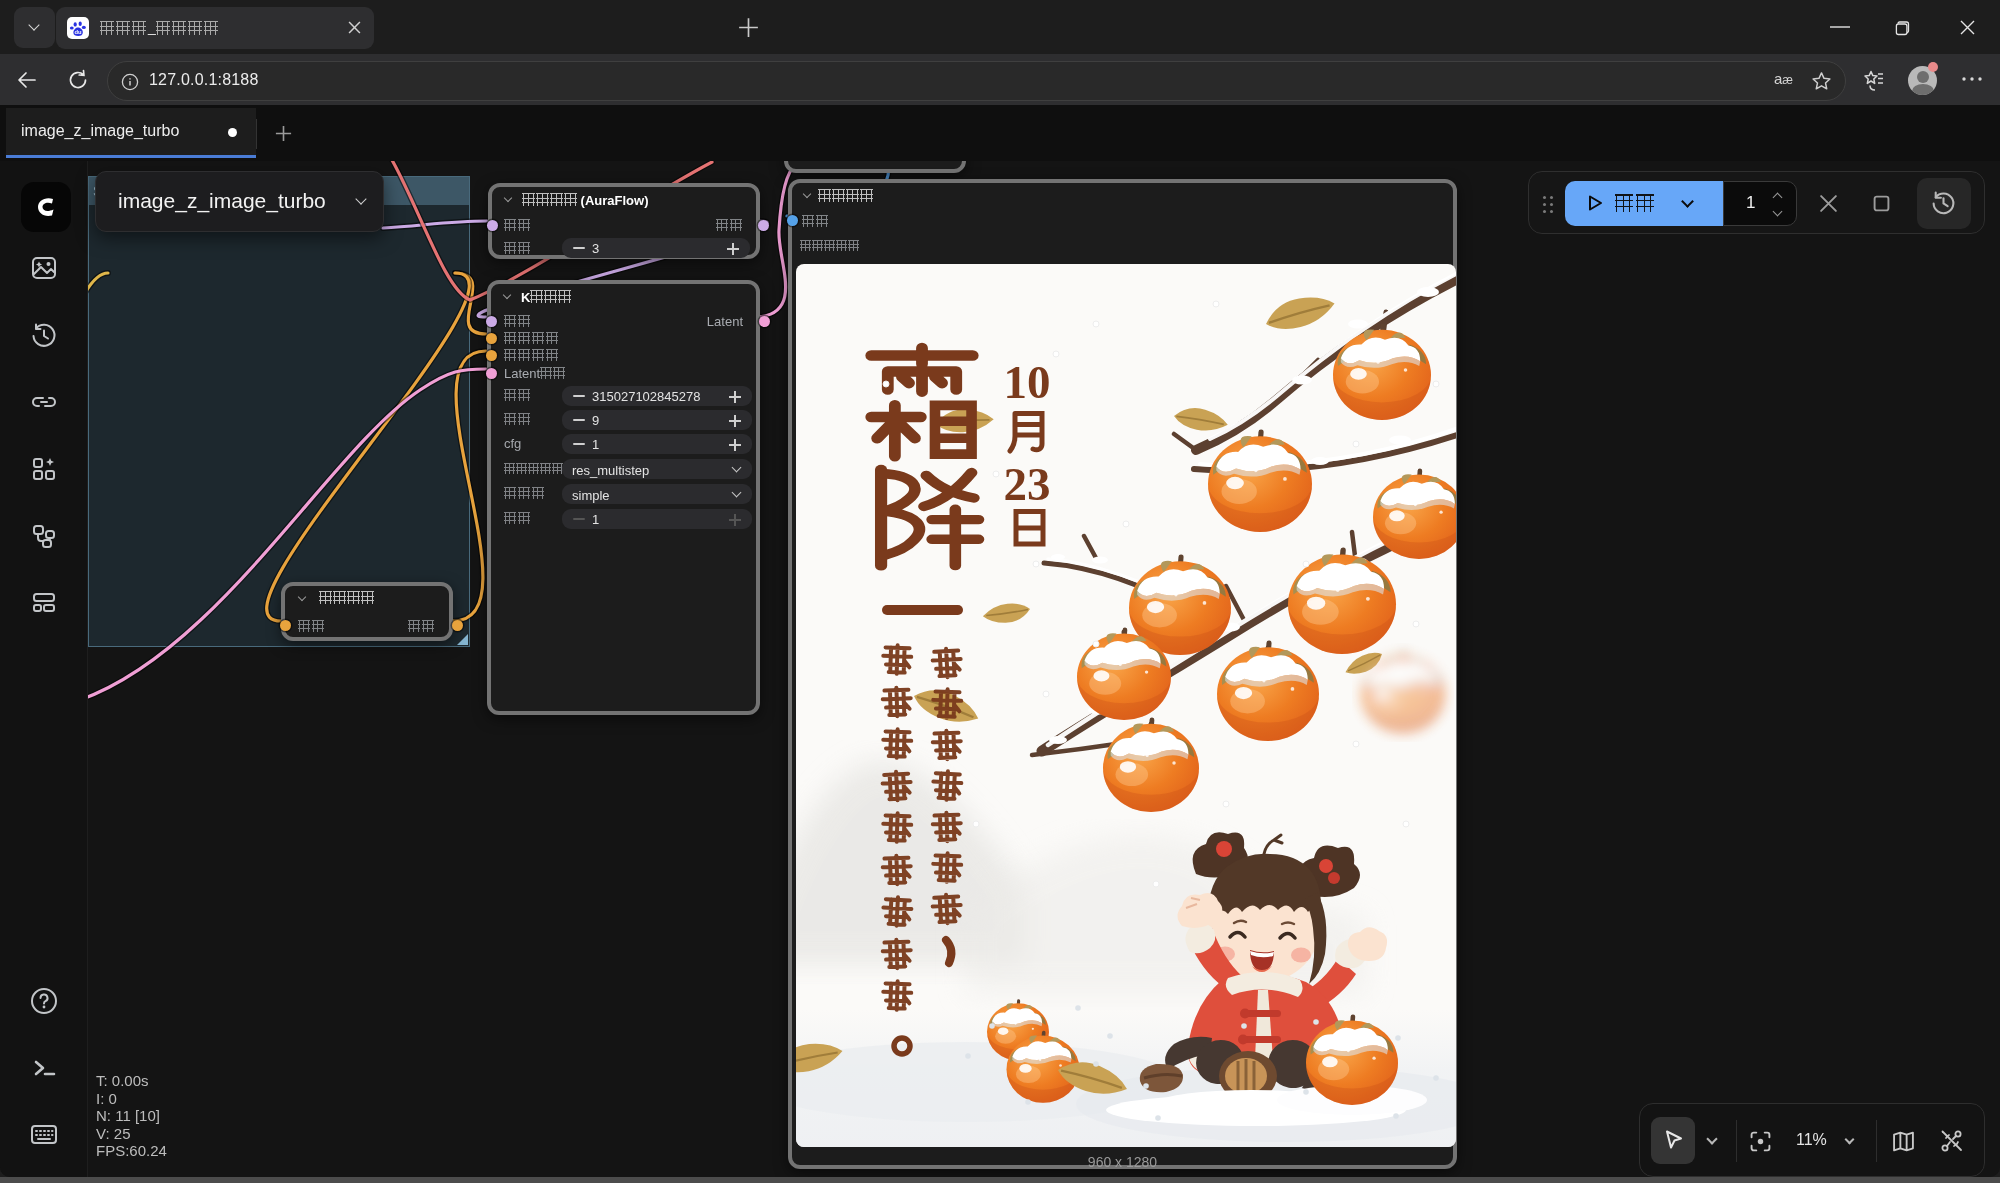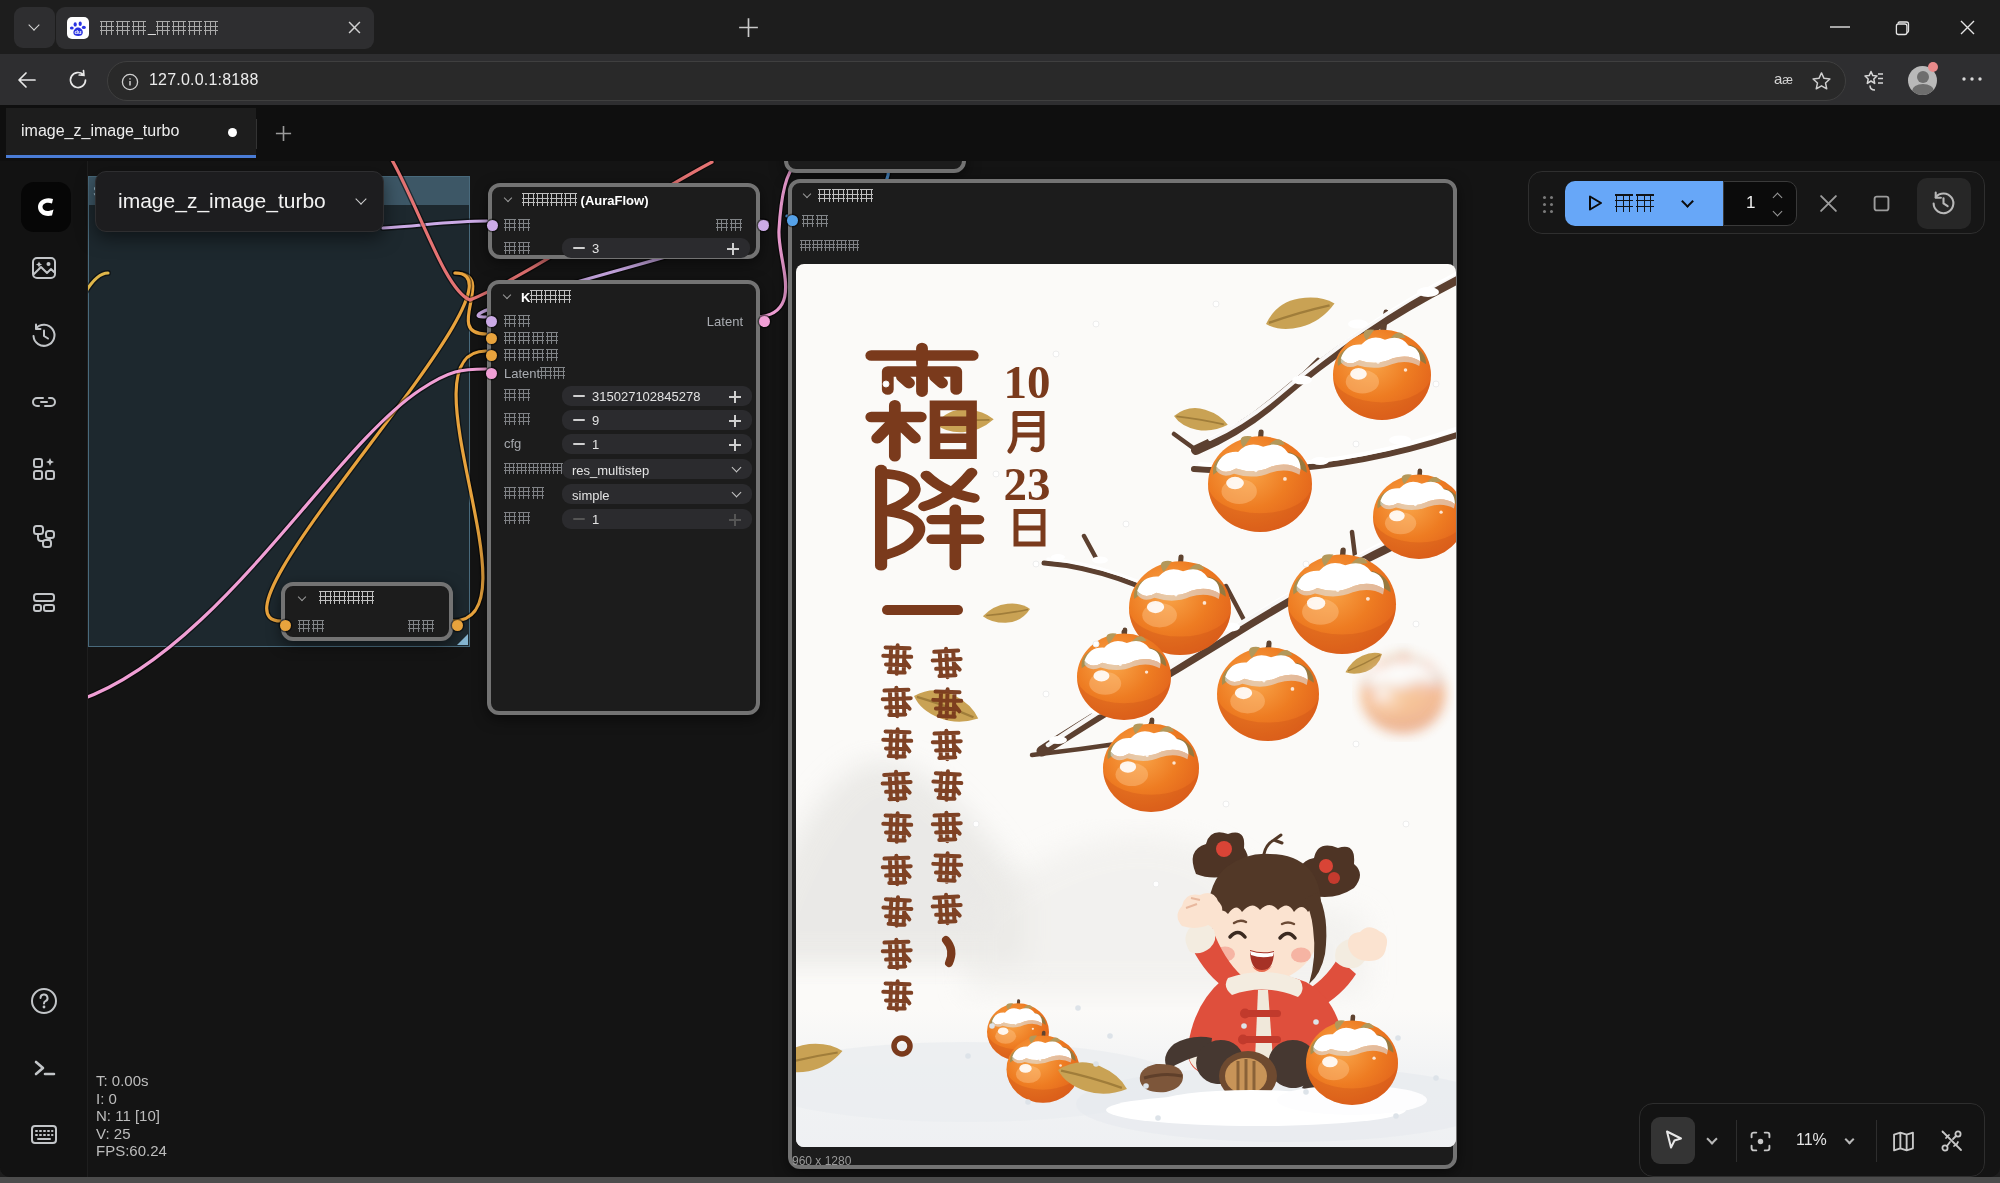--- a/index.html
+++ b/index.html
@@ -229,21 +229,21 @@
 </div>
 <div class="node" style="left:784px;top:-11px;width:182px;height:23px;border-radius:0 0 12px 12px"></div>
 <div class="node" style="left:788px;top:18px;width:669px;height:990px;">
 <div class="nhead">
         <span class="chev" style="left:12px"></span>
         <span class="ntitle" style="left:26px"><i class="hz" style="--s:13px;margin-right:1px;vertical-align:-1px;color:#fff"></i><i class="hz" style="--s:13px;margin-right:1px;vertical-align:-1px;color:#fff"></i><i class="hz" style="--s:13px;margin-right:1px;vertical-align:-1px;color:#fff"></i><i class="hz" style="--s:13px;margin-right:1px;vertical-align:-1px;color:#fff"></i></span>
       </div>
 <span class="plabel" style="left:10px;top:31px"><i class="hz" style="--s:12px;margin-right:2px;vertical-align:-1px"></i><i class="hz" style="--s:12px;margin-right:2px;vertical-align:-1px"></i></span>
 <span class="port" style="left:-5.5px;top:31.5px;background:#55a1e8"></span>
 <span class="wlabel" style="left:8px;top:55px"><i class="hz" style="--s:11px;margin-right:1px;vertical-align:-1px"></i><i class="hz" style="--s:11px;margin-right:1px;vertical-align:-1px"></i><i class="hz" style="--s:11px;margin-right:1px;vertical-align:-1px"></i><i class="hz" style="--s:11px;margin-right:1px;vertical-align:-1px"></i><i class="hz" style="--s:11px;margin-right:1px;vertical-align:-1px"></i></span>
-<span class="abs" style="left:0;right:0;top:971px;text-align:left;font-size:12px;color:#9a9a9a">960 x 1280</span>
+<span class="abs" style="left:0;right:0;top:971px;text-align:center;font-size:14px;color:#9a9a9a">960 x 1280</span>
 <svg class="abs" style="left:4px;top:81px;border-radius:8px" width="660" height="883" viewBox="0 0 660 883">
         <defs>
           <radialGradient id="pg" cx="0.38" cy="0.35" r="0.9">
 <stop offset="0" stop-color="#f9a64a"></stop>
             <stop offset="0.45" stop-color="#ee7c22"></stop>
             <stop offset="0.85" stop-color="#e05f1a"></stop>
             <stop offset="1" stop-color="#d4531c"></stop>
           </radialGradient>
 <g id="pers">
 <path d="M0,-34 L1,-47" stroke="#5f4330" stroke-width="5" stroke-linecap="round"></path>

